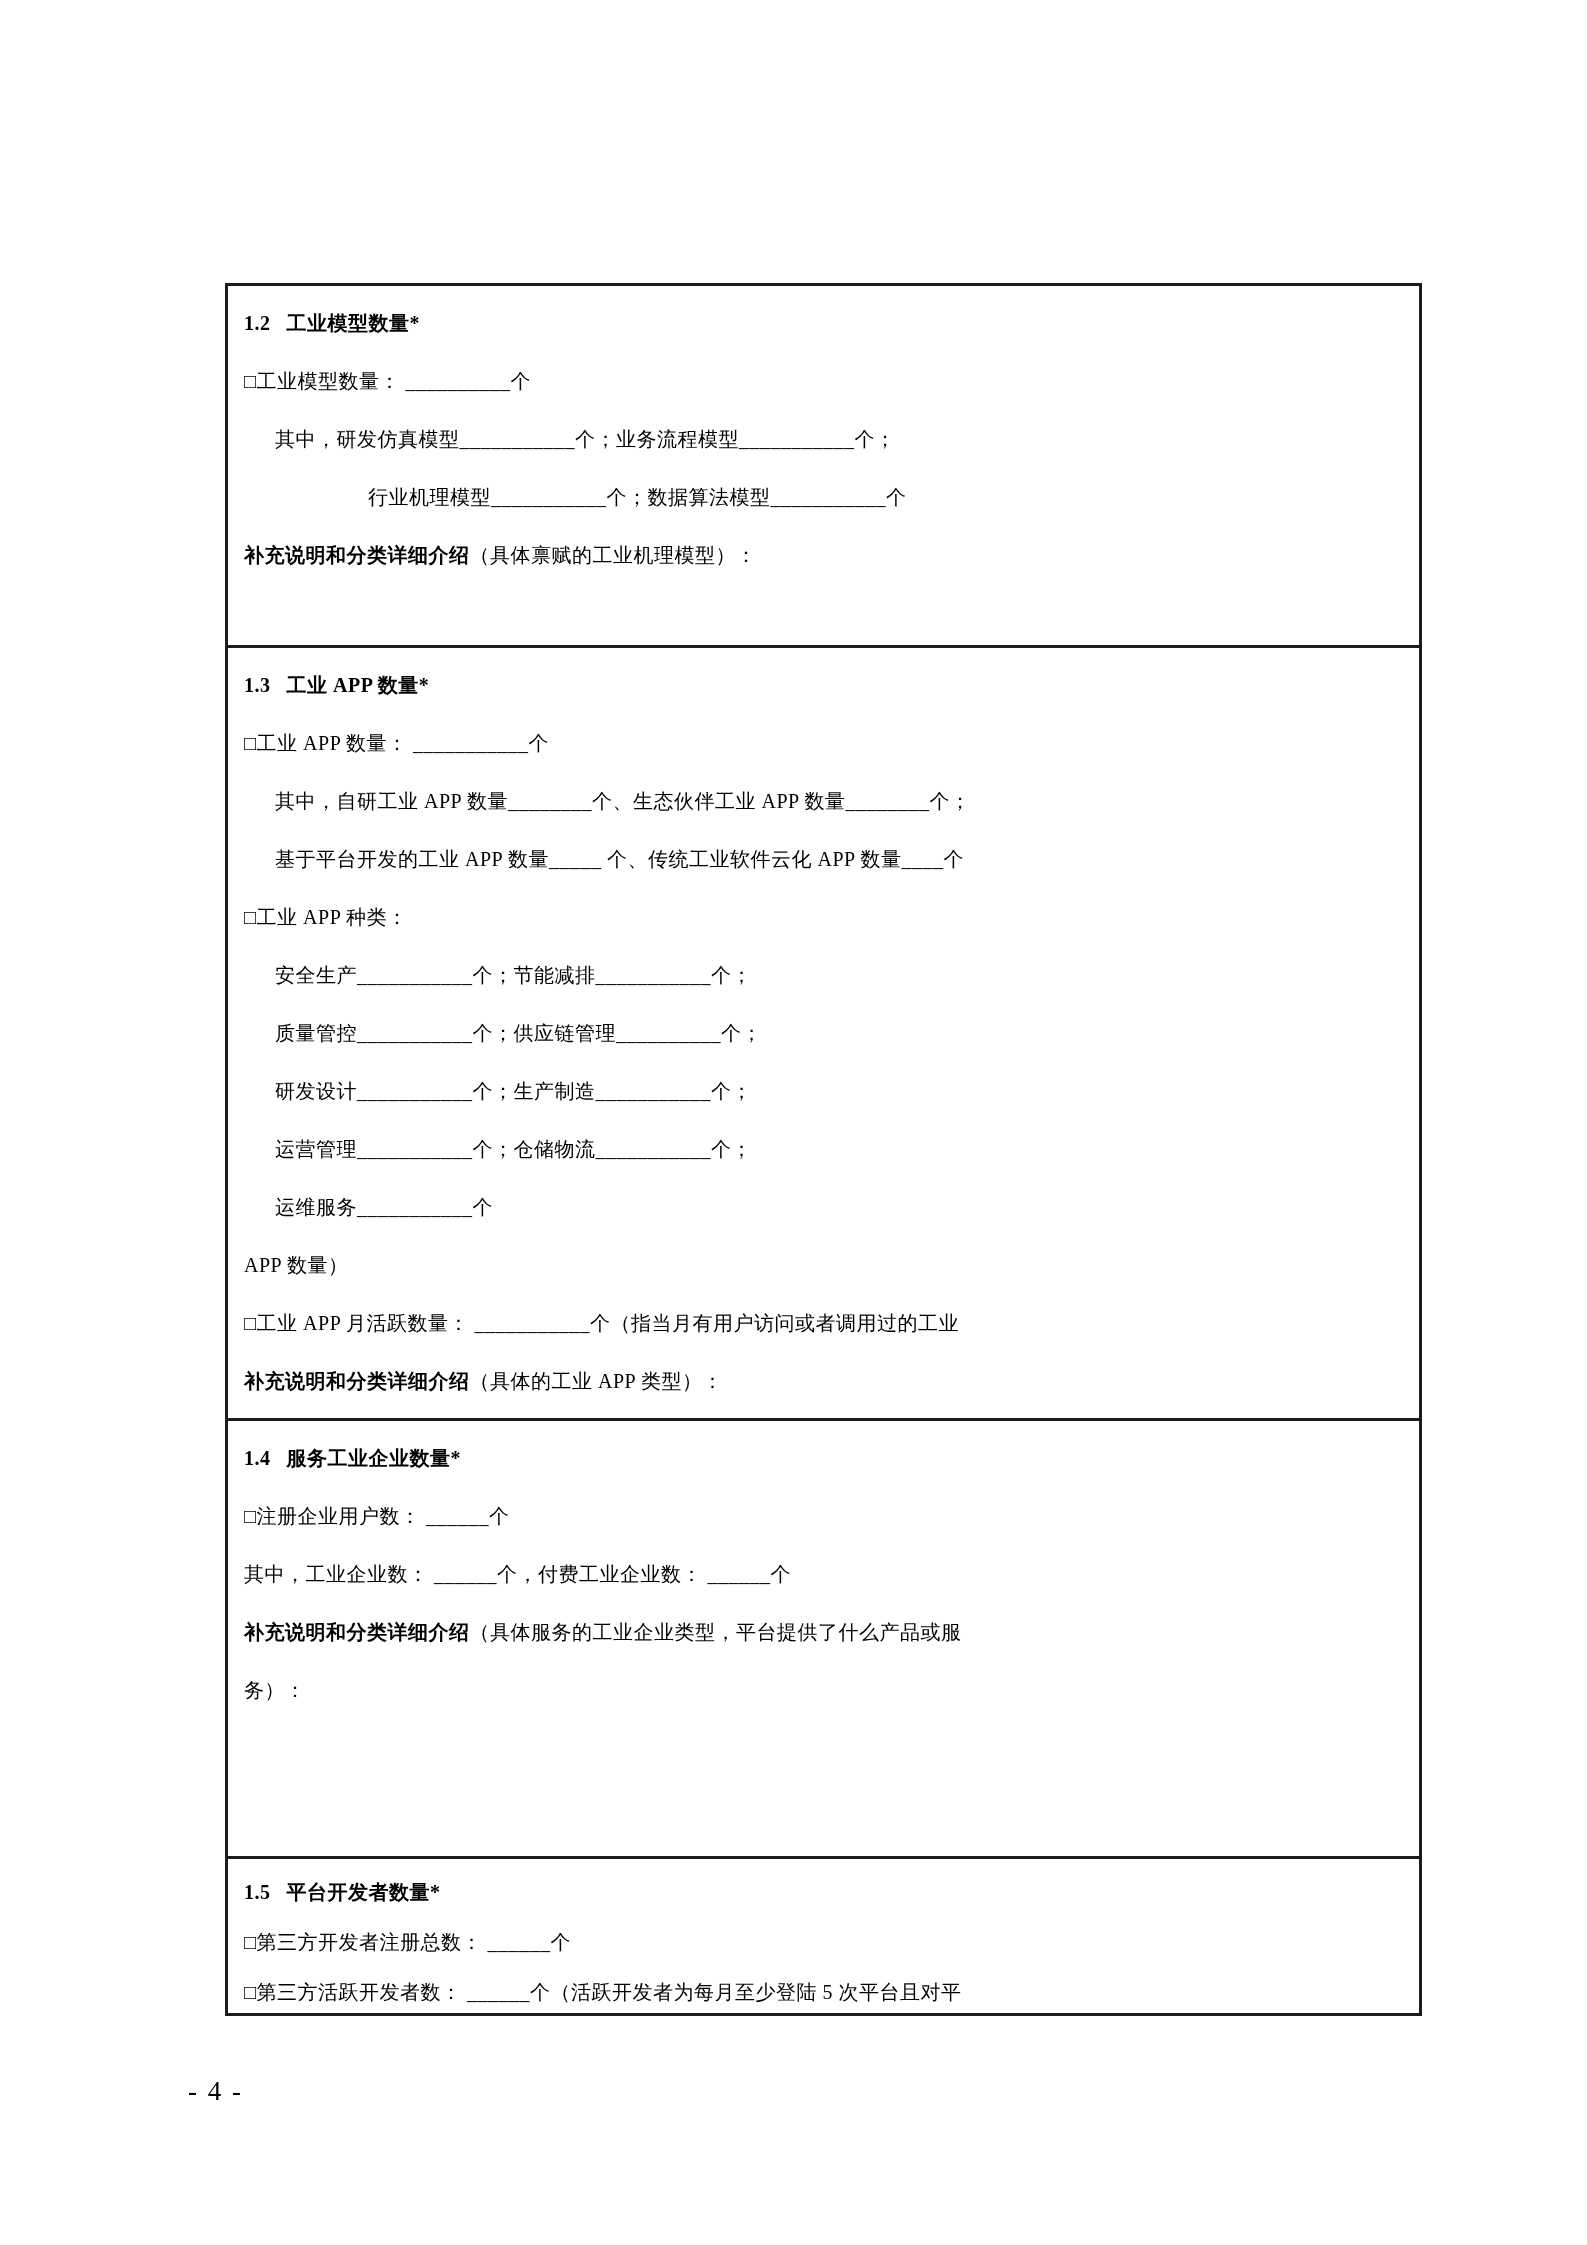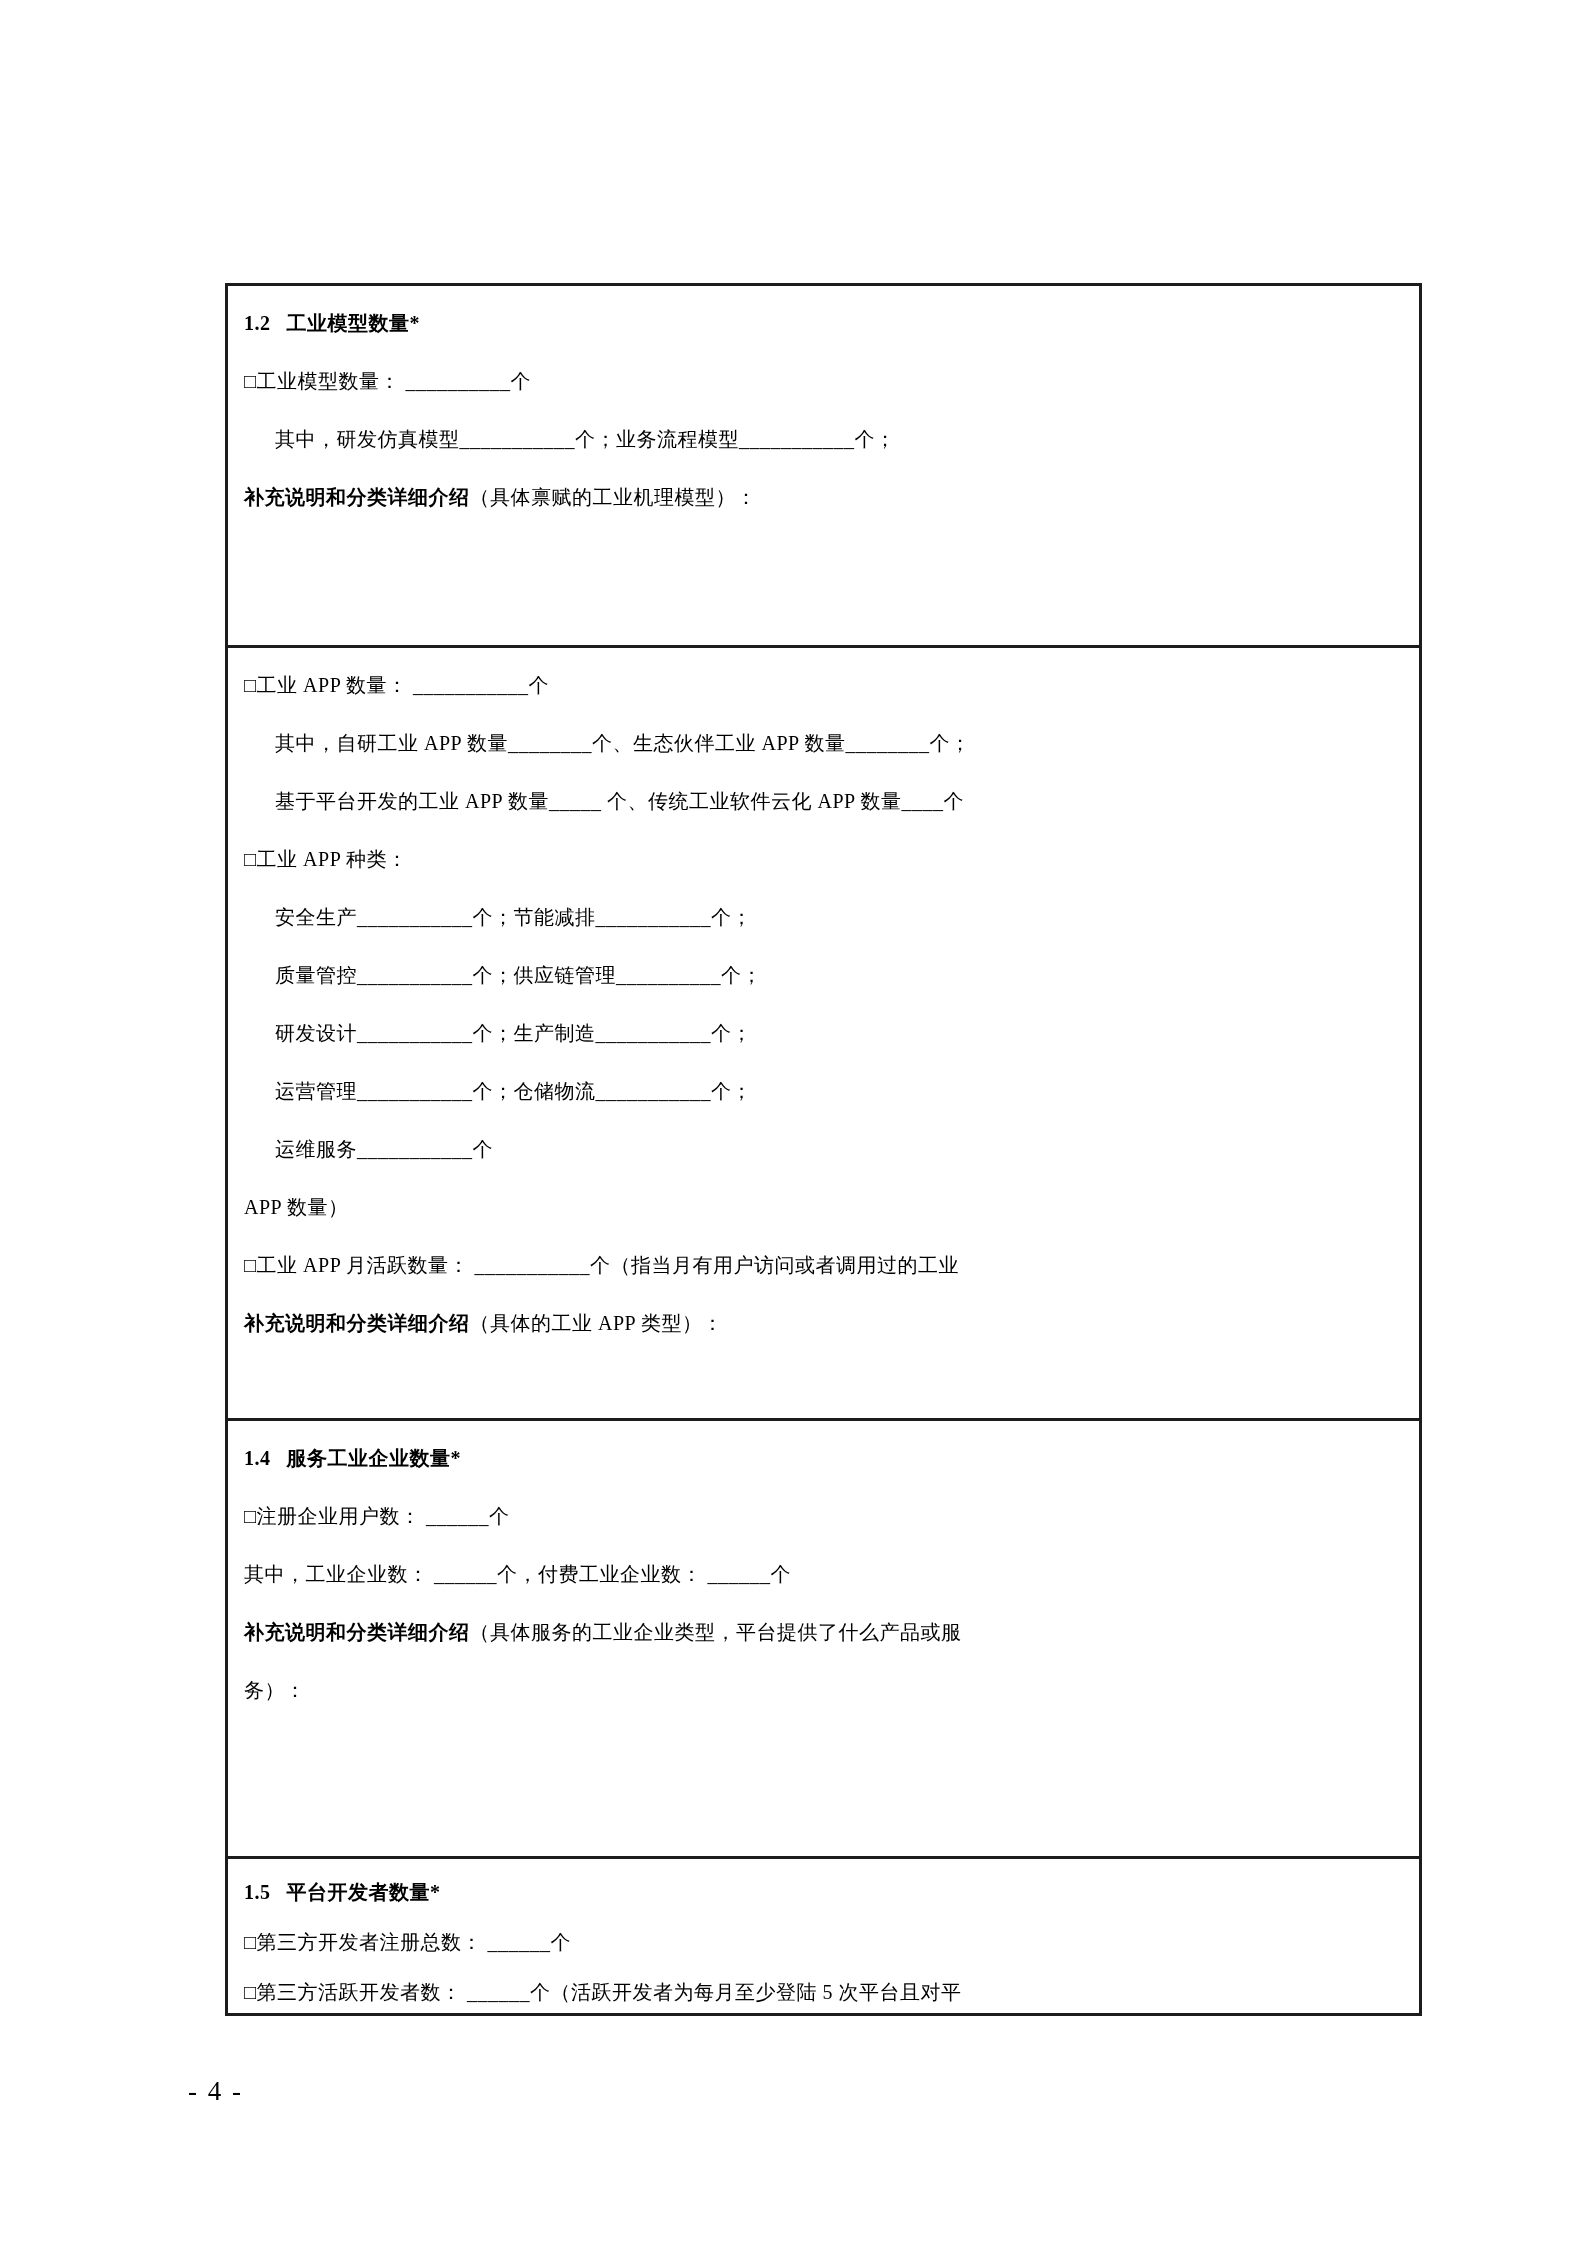--- a/index.html
+++ b/index.html
@@ -62,26 +62,30 @@
 <div class="page">
 
   <div class="form-table">
 
     <section class="sec sec-12">
       <div class="row title-row">
         <span class="sec-num">1.2</span><span class="sec-title">工业模型数量*</span>
       </div>
       <div class="row">□工业模型数量： __________个</div>
       <div class="row ind1">其中，研发仿真模型___________个；业务流程模型___________个；</div>
+      <div class="row ind4">行业机理模型___________个；数据算法模型___________个</div>
       <div class="row">
         <span class="bold-lead">补充说明和分类详细介绍</span><span>（具体禀赋的工业机理模型）：</span>
       </div>
     </section>
 
     <section class="sec sec-13">
+      <div class="row title-row">
+        <span class="sec-num">1.3</span><span class="sec-title">工业 APP 数量*</span>
+      </div>
       <div class="row">□工业 APP 数量： ___________个</div>
       <div class="row ind1">其中，自研工业 APP 数量________个、生态伙伴工业 APP 数量________个；</div>
       <div class="row ind1">基于平台开发的工业 APP 数量_____ 个、传统工业软件云化 APP 数量____个</div>
       <div class="row">□工业 APP 种类：</div>
       <div class="row ind1">安全生产___________个；节能减排___________个；</div>
       <div class="row ind1">质量管控___________个；供应链管理__________个；</div>
       <div class="row ind1">研发设计___________个；生产制造___________个；</div>
       <div class="row ind1">运营管理___________个；仓储物流___________个；</div>
       <div class="row ind1">运维服务___________个</div>
       <div class="row">APP 数量）</div>

